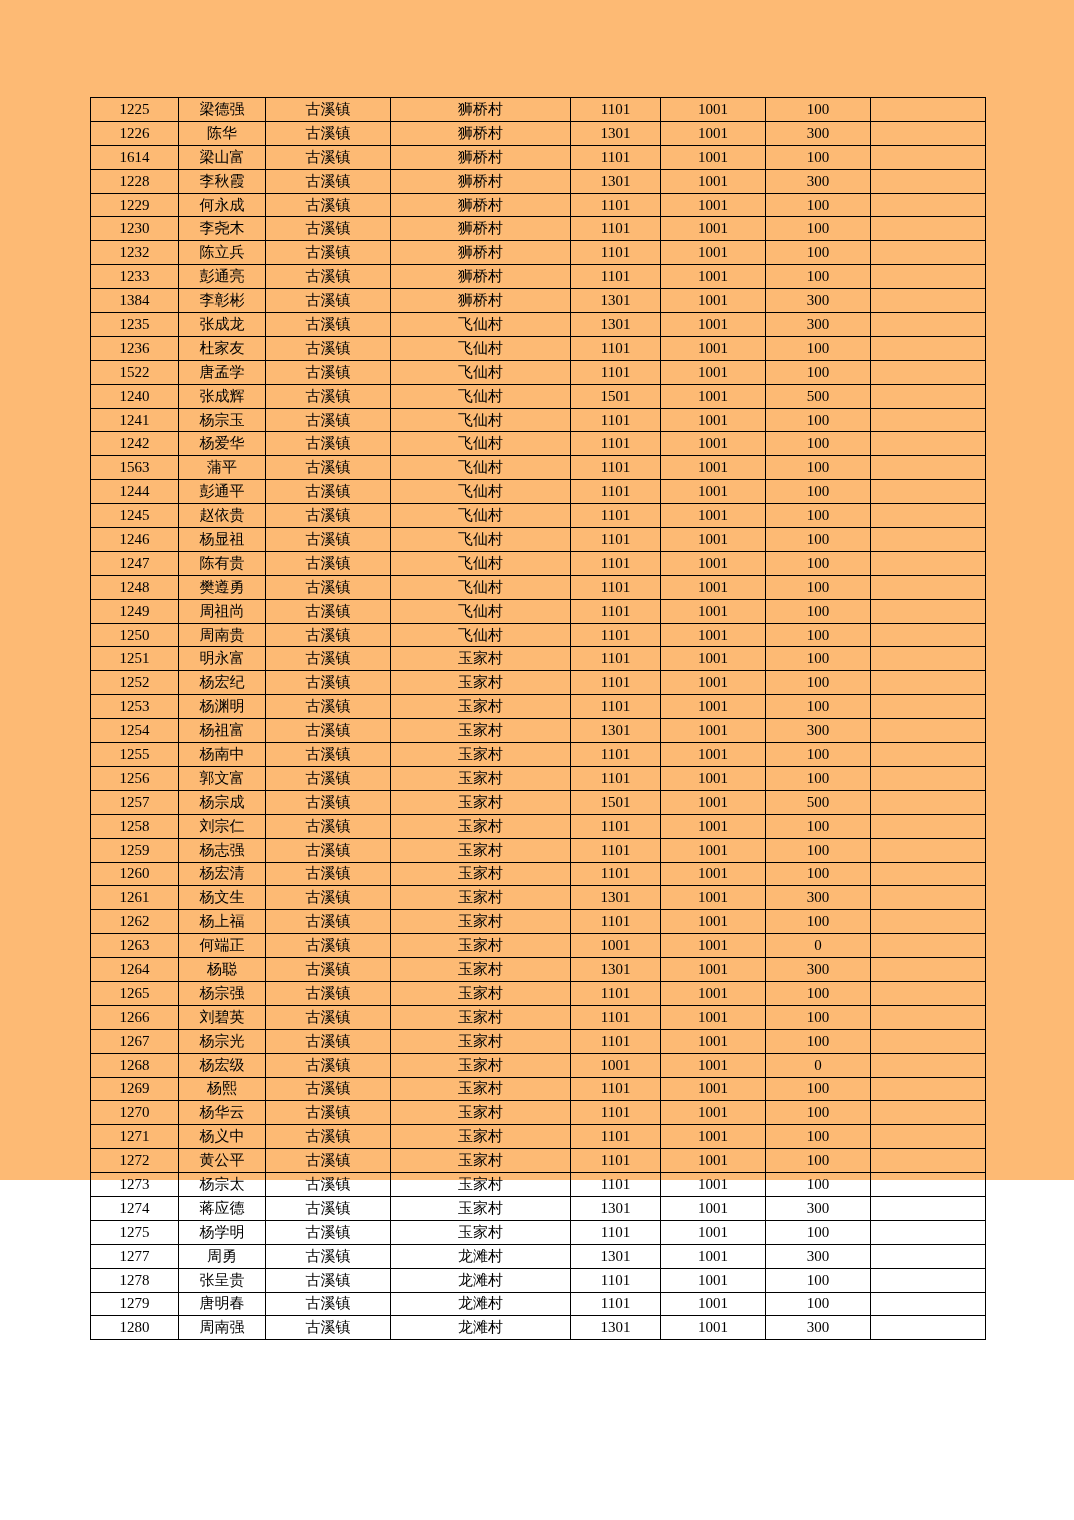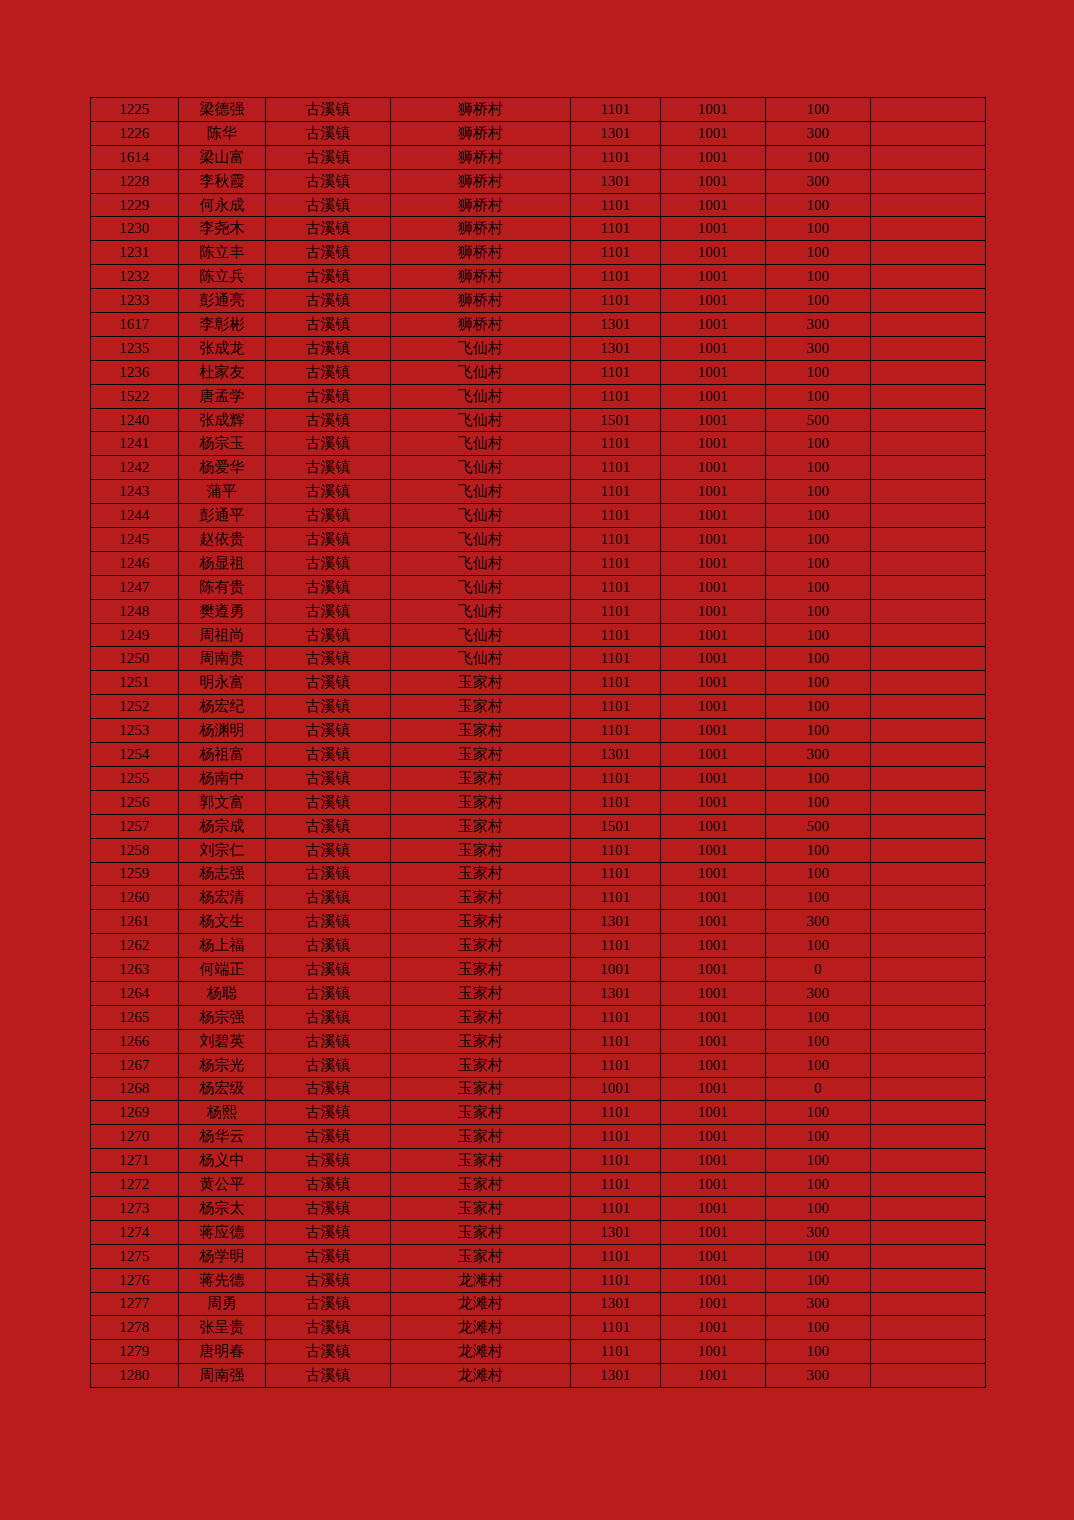--- a/index.html
+++ b/index.html
@@ -11,22 +11,22 @@
     height: 1520px;
     background: #ffffff;
     position: relative;
     font-family: "Liberation Serif", "DejaVu Serif", serif;
   }
   .page {
     position: absolute;
     left: 0;
     top: 0;
     width: 1074px;
-    height: 1520px;
-    background: #b91c1c;
+    height: 1180px;
+    background: #fdba74;
   }
   table.records {
     position: absolute;
     left: 90px;
     top: 97px;
     border-collapse: collapse;
     table-layout: fixed;
     width: 895px;
   }
   table.records td {
@@ -119,51 +119,41 @@
           <td>1230</td>
           <td>李尧木</td>
           <td>古溪镇</td>
           <td>狮桥村</td>
           <td>1101</td>
           <td>1001</td>
           <td>100</td>
           <td></td>
         </tr>
         <tr>
-          <td>1231</td>
-          <td>陈立丰</td>
-          <td>古溪镇</td>
-          <td>狮桥村</td>
-          <td>1101</td>
-          <td>1001</td>
-          <td>100</td>
-          <td></td>
-        </tr>
-        <tr>
           <td>1232</td>
           <td>陈立兵</td>
           <td>古溪镇</td>
           <td>狮桥村</td>
           <td>1101</td>
           <td>1001</td>
           <td>100</td>
           <td></td>
         </tr>
         <tr>
           <td>1233</td>
           <td>彭通亮</td>
           <td>古溪镇</td>
           <td>狮桥村</td>
           <td>1101</td>
           <td>1001</td>
           <td>100</td>
           <td></td>
         </tr>
         <tr>
-          <td>1617</td>
+          <td>1384</td>
           <td>李彰彬</td>
           <td>古溪镇</td>
           <td>狮桥村</td>
           <td>1301</td>
           <td>1001</td>
           <td>300</td>
           <td></td>
         </tr>
         <tr>
           <td>1235</td>
@@ -219,21 +209,21 @@
           <td>1242</td>
           <td>杨爱华</td>
           <td>古溪镇</td>
           <td>飞仙村</td>
           <td>1101</td>
           <td>1001</td>
           <td>100</td>
           <td></td>
         </tr>
         <tr>
-          <td>1243</td>
+          <td>1563</td>
           <td>蒲平</td>
           <td>古溪镇</td>
           <td>飞仙村</td>
           <td>1101</td>
           <td>1001</td>
           <td>100</td>
           <td></td>
         </tr>
         <tr>
           <td>1244</td>
@@ -543,30 +533,20 @@
           <td>1301</td>
           <td>1001</td>
           <td>300</td>
           <td></td>
         </tr>
         <tr>
           <td>1275</td>
           <td>杨学明</td>
           <td>古溪镇</td>
           <td>玉家村</td>
-          <td>1101</td>
-          <td>1001</td>
-          <td>100</td>
-          <td></td>
-        </tr>
-        <tr>
-          <td>1276</td>
-          <td>蒋先德</td>
-          <td>古溪镇</td>
-          <td>龙滩村</td>
           <td>1101</td>
           <td>1001</td>
           <td>100</td>
           <td></td>
         </tr>
         <tr>
           <td>1277</td>
           <td>周勇</td>
           <td>古溪镇</td>
           <td>龙滩村</td>

